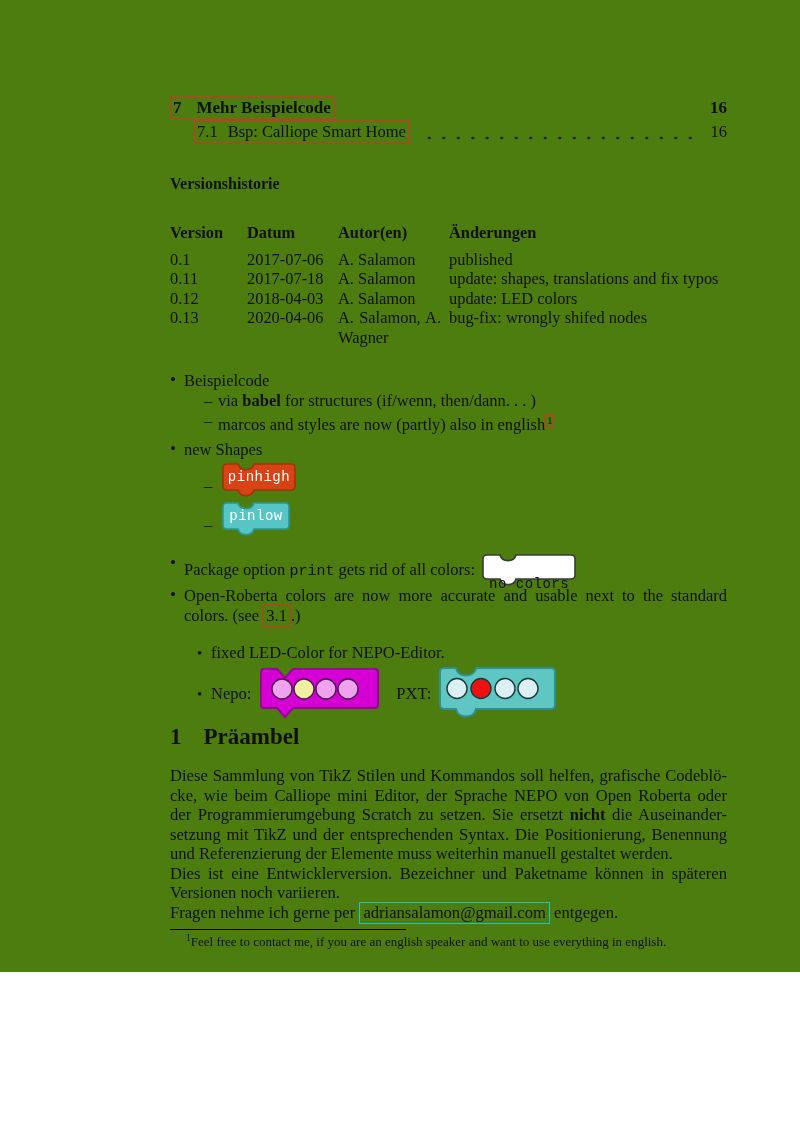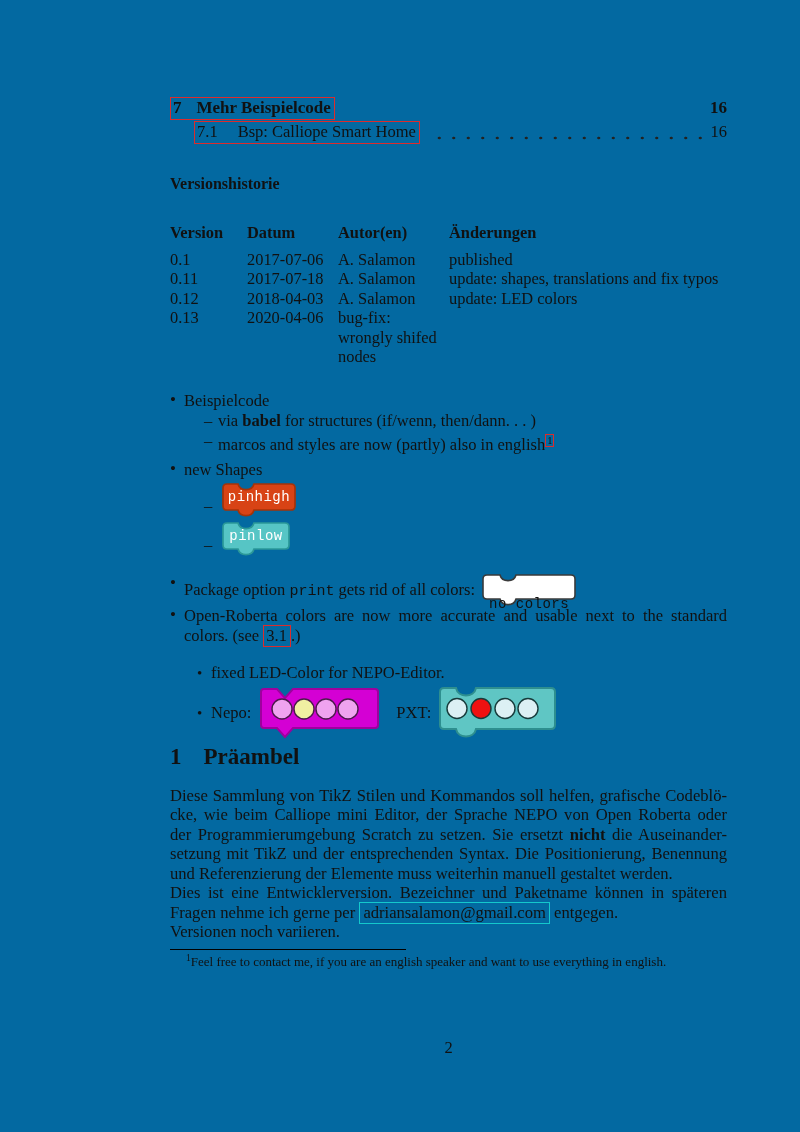--- a/index.html
+++ b/index.html
@@ -1,30 +1,30 @@
 <!DOCTYPE html>
 <html><head>
 <meta charset="utf-8">
 <style>
   html,body { margin:0; padding:0; background:#fff; }
   .page {
-    position:relative; width:800px; height:1132px; background:#0369a1;
+    position:relative; width:800px; height:972px; background:#4d7c0f;
     font-family:"Liberation Serif", serif; color:#111; overflow:hidden;
   }
   .content { position:absolute; left:170px; top:0; width:557px; }
 
   
   .toc { padding-top:97px; font-size:16.5px; }
   .toc-line { display:flex; align-items:baseline; line-height:20px; }
   .toc-line.l1 { font-weight:bold; font-size:17px; }
   .toc-line.l2 { margin-left:24px; margin-top:1px; }
   .linkbox-red { border:1px solid #dd2c2c; padding:0 3px 1px 2px; }
   .toc-num { display:inline-block; }
   .toc-line.l1 .toc-num { margin-right:15px; }
-  .toc-line.l2 .toc-num { margin-right:20px; }
+  .toc-line.l2 .toc-num { margin-right:10px; }
   .leaders { flex:1 1 auto; align-self:flex-end; height:6px; margin:0 8px 4px 10px;
     background-image:radial-gradient(circle, #222 1.3px, transparent 1.6px);
     background-size:14.5px 6px; background-repeat:repeat-x; background-position:2px 1px; }
   .toc-page { margin-left:auto; }
   .toc-line.l2 .toc-page { margin-left:0; }
 
   
   .vh-title { margin-top:26px; font-size:16px; font-weight:bold; line-height:28px; }
   .vtable { margin-top:25px; display:grid; grid-template-columns:77px 91px 111px 1fr;
     font-size:16.4px; line-height:19.5px; }
@@ -117,20 +117,21 @@
       <div class="c">A. Salamon</div>
       <div class="c just">update: shapes, translations and fix ty­pos</div>
 
       <div class="c">0.12</div>
       <div class="c">2018-04-03</div>
       <div class="c">A. Salamon</div>
       <div class="c">update: LED colors</div>
 
       <div class="c">0.13</div>
       <div class="c">2020-04-06</div>
+      <div class="c just">A. Salamon, A. Wagner</div>
       <div class="c">bug-fix: wrongly shifed nodes</div>
     </div>
 
     <div class="changes">
       <div class="li li1"><span>Beispielcode</span></div>
 
       <div class="li li2"><span>via </span><b class="babel">babel</b><span> for structures (if/wenn, then/dann. . . )</span></div>
 
       <div class="li li2"><span>marcos and styles are now (partly) also in english</span><sup class="fnref"><span class="linkbox-red">1</span></sup></div>
 
@@ -192,22 +193,22 @@
       <span class="sec-num">1</span><span>Präambel</span>
     </div>
 
     <div class="para">
       <div class="pline full">Diese Sammlung von TikZ Stilen und Kommandos soll helfen, grafische Codeblö-</div>
       <div class="pline full">cke, wie beim Calliope mini Editor, der Sprache NEPO von Open Roberta oder</div>
       <div class="pline full"><span>der Programmierumgebung Scratch zu setzen. Sie ersetzt </span><b>nicht</b><span> die Auseinander-</span></div>
       <div class="pline full">setzung mit TikZ und der entsprechenden Syntax. Die Positionierung, Benennung</div>
       <div class="pline">und Referenzierung der Elemente muss weiterhin manuell gestaltet werden.</div>
       <div class="pline full">Dies ist eine Entwicklerversion. Bezeichner und Paketname können in späteren</div>
+      <div class="pline">Versionen noch variieren.</div>
       <div class="pline"><span>Fragen nehme ich gerne per </span><span class="linkbox-cyan">adriansalamon@gmail.com</span><span> entgegen.</span></div>
-      <div class="pline">Versionen noch variieren.</div>
     </div>
 
     <div class="fnrule"></div>
     <div class="footnote"><sup>1</sup><span>Feel free to contact me, if you are an english speaker and want to use everything in english.</span></div>
 
   </div>
 
   <div class="content pagenum-wrap" style="height:0;">
   </div>
   <div class="pagenum-holder" style="position:absolute; left:170px; width:557px; top:1038px; text-align:center;">

